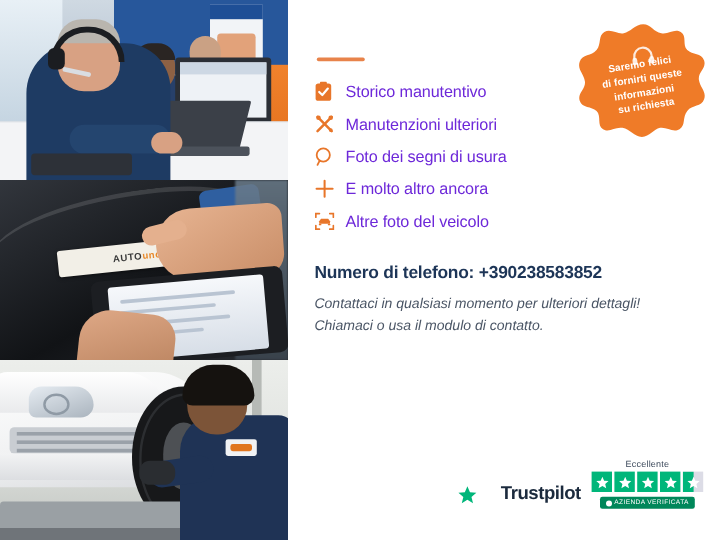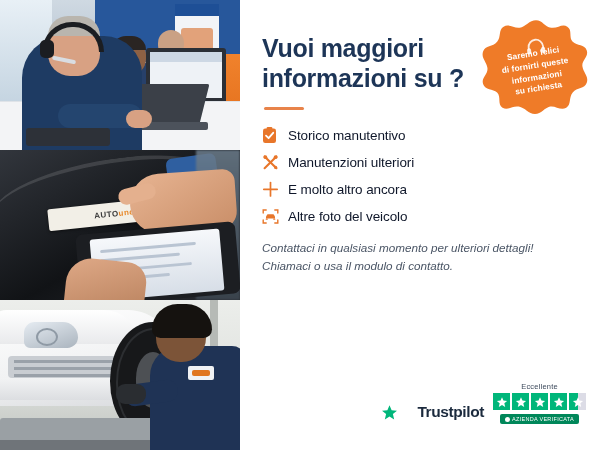--- a/index.html
+++ b/index.html
@@ -94,21 +94,21 @@
 
   .headline{
     font-size:25px;line-height:1.18;font-weight:700;color:#1d3557;
     letter-spacing:-.3px;margin:0;width:215px;
   }
   .rule{width:40px;height:3px;background:#e8834a;margin:14px 0 12px 2px;border-radius:2px;}
 
   .list{margin:0;padding:0;list-style:none;}
   .li{display:flex;align-items:center;height:27px;}
   .ico{width:26px;min-width:26px;height:20px;display:flex;align-items:center;justify-content:flex-start;}
-  .li .txt{font-size:13.5px;color:#0f172a;letter-spacing:-.1px;}
+  .li .txt{font-size:13.5px;color:#6d28d9;letter-spacing:-.1px;}
 
   .phone{margin-top:22px;font-size:14.5px;font-weight:700;color:#1d3557;letter-spacing:-.2px;}
   .sub{margin-top:9px;font-size:11.7px;color:#4a5565;line-height:1.55;font-style:italic;}
 
   
   .tp{position:absolute;right:14px;bottom:26px;display:flex;align-items:flex-end;gap:9px;}
   .tpLogo{display:flex;align-items:center;gap:19px;padding-bottom:3px;}
   .tpName{font-size:15.5px;font-weight:700;color:#1b2a3d;letter-spacing:-.4px;}
   .tpRight{display:flex;flex-direction:column;align-items:center;gap:2px;}
   .tpLabel{font-size:7.5px;color:#3d4a5c;letter-spacing:.2px;}
@@ -209,21 +209,20 @@
         <div class="mhair"></div>
       <div class="badge3"></div>
       <div class="marm"></div>
         <div class="glove"></div>
     </div>
 
   </div>
 
   <div class="panel">
 
-    <h1 class="headline">Vuoi maggiori informazioni su ?</h1>
     <div class="rule"></div>
 
     <ul class="list">
 
       <li class="li">
         <span class="ico">
           <svg width="15" height="17" viewBox="0 0 15 17">
             <rect x="1" y="1.5" width="13" height="14.5" rx="2.2" fill="#e8762a"></rect>
             <rect x="4.6" y="0" width="5.8" height="3.2" rx="1.2" fill="#e8762a"></rect>
             <path d="M4 8.6 L6.6 11.2 L11.2 5.8" stroke="#fff" stroke-width="1.8" fill="none" stroke-linecap="round" stroke-linejoin="round"></path>
@@ -238,20 +237,29 @@
             <path d="M2.6 2.4 L14.4 14.2" stroke="#e8762a" stroke-width="2.1" stroke-linecap="round"></path>
             <path d="M14.4 2.4 L2.6 14.2" stroke="#e8762a" stroke-width="2.1" stroke-linecap="round"></path>
             <circle cx="3.4" cy="3.2" r="1.9" fill="#e8762a"></circle>
             <circle cx="13.6" cy="3.2" r="1.9" fill="#e8762a"></circle>
             <circle cx="13.6" cy="13.4" r="1.6" fill="#e8762a"></circle>
           </svg>
         </span>
         <span class="txt">Manutenzioni ulteriori</span>
       </li>
 
+      <li class="li">
+        <span class="ico">
+          <svg width="16" height="17" viewBox="0 0 16 17">
+            <circle cx="7.4" cy="7.2" r="5.5" stroke="#e8762a" stroke-width="1.5" fill="none"></circle>
+            <path d="M4.3 12 L2.6 15.4" stroke="#e8762a" stroke-width="1.5" stroke-linecap="round"></path>
+          </svg>
+        </span>
+        <span class="txt">Foto dei segni di usura</span>
+      </li>
 
       <li class="li">
         <span class="ico">
           <svg width="17" height="17" viewBox="0 0 17 17">
             <path d="M8.5 1.6 V15" stroke="#e8762a" stroke-width="1.7" stroke-linecap="round"></path>
             <path d="M1.8 8.3 H15.2" stroke="#e8762a" stroke-width="1.7" stroke-linecap="round"></path>
           </svg>
         </span>
         <span class="txt">E molto altro ancora</span>
       </li>
@@ -268,20 +276,24 @@
             <path d="M4 10.4 h9 v-2 l-1.5-2.2 h-6 L4 8.4 z" fill="#e8762a"></path>
             <rect x="3.7" y="10.4" width="2.1" height="1.3" rx=".5" fill="#e8762a"></rect>
             <rect x="11.2" y="10.4" width="2.1" height="1.3" rx=".5" fill="#e8762a"></rect>
           </svg>
         </span>
         <span class="txt">Altre foto del veicolo</span>
       </li>
 
     </ul>
 
+    <div class="phone">
+      <span>Numero di telefono:</span>
+      <span>+390238583852</span>
+    </div>
 
     <div class="sub">
       <div>Contattaci in qualsiasi momento per ulteriori dettagli!</div>
       <div>Chiamaci o usa il modulo di contatto.</div>
     </div>
 
     <div class="tp">
       <div class="tpLogo">
         <svg width="17" height="17" viewBox="0 0 20 20">
           <path d="M10 1.4 l2.5 5.9 6.3.5 -4.8 4.1 1.5 6.2 -5.5-3.4 -5.5 3.4 1.5-6.2 -4.8-4.1 6.3-.5 z" fill="#00b67a"></path>

